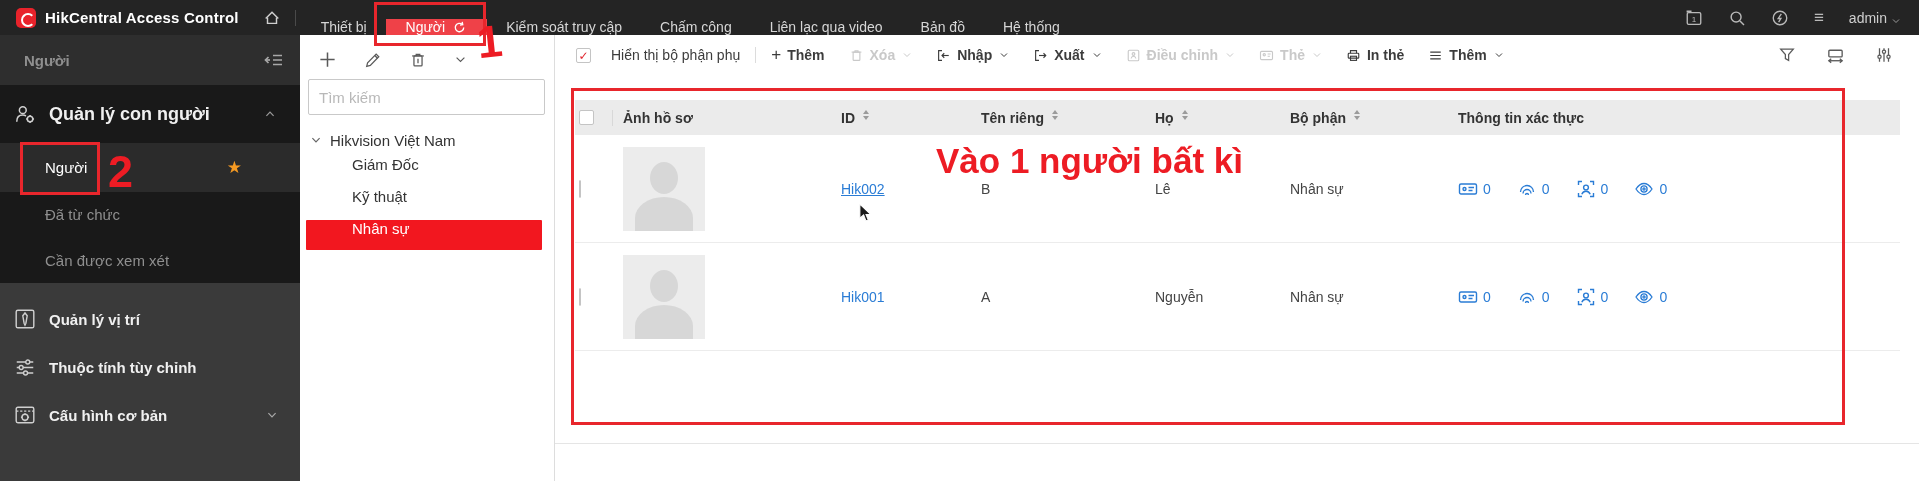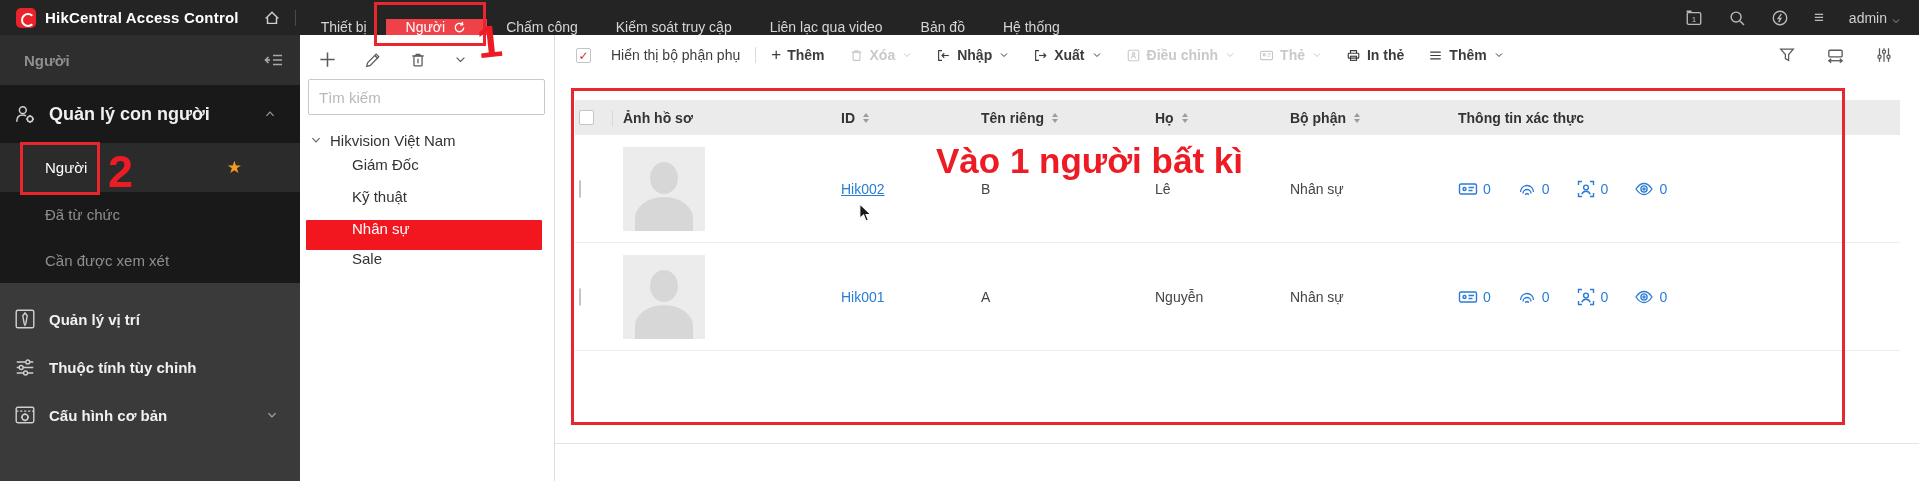--- a/index.html
+++ b/index.html
@@ -58,21 +58,21 @@
   .cb{width:15px;height:15px;border:1px solid #c4c4c4;border-radius:2px;background:#fff;flex:0 0 auto}
   .cb.checked .check{display:block;color:#e0252e;font-weight:700;font-size:12px;line-height:14px;text-align:center}
   .cb-label{margin-left:20px;white-space:nowrap}
   .vdiv{width:1px;height:16px;background:#dcdcdc;margin:0 15px}
   .tbtn{display:flex;align-items:center;gap:6px;background:none;border:none;font-family:inherit;font-size:14px;font-weight:700;color:#3c3c3c;cursor:pointer;margin-right:24px;white-space:nowrap}
   .tbtn.disabled{color:#c9c9c9;cursor:default}
   .tbtn .chev{margin-left:1px}
   .m-tools-right{margin-left:auto;display:flex;align-items:center;gap:30px;padding-right:26px;color:#6e6e6e}
 
   .thead{position:absolute;top:65px;left:20px;right:19px;height:35px;background:#ebebeb;display:grid;grid-template-columns:38px 218px 140px 174px 135px 168px auto;align-items:center;font-size:14px;font-weight:700;color:#333}
-  .th{padding-left:10px;display:flex;align-items:center;gap:6px;white-space:nowrap}
+  .th{padding-left:10px;display:flex;align-items:flex-start;gap:6px;white-space:nowrap}
   .th-check{display:flex;align-items:center;justify-content:flex-start;padding-left:4px;height:16px;border-right:1px solid #d8d8d8}
   .sort{display:inline-flex;flex-direction:column;cursor:pointer;margin-left:2px}
   .tri{display:block;width:0;height:0;border-left:3.5px solid transparent;border-right:3.5px solid transparent}
   .tri.up{border-bottom:4.5px solid #9b9b9b;margin-bottom:2px}
   .tri.dn{border-top:4.5px solid #9b9b9b}
 
   .tbody{position:absolute;top:100px;left:20px;right:19px}
   .trow{height:108px;display:grid;grid-template-columns:38px 218px 140px 174px 135px 168px auto;align-items:center;border-bottom:1px solid #ececec;font-size:14px;color:#444}
   .td{padding-left:10px;white-space:nowrap}
   .avatar{width:82px;height:84px;background:#ececec;position:relative;overflow:hidden;margin-left:10px}
@@ -119,22 +119,22 @@
       <a class="nav-item">Thiết bị</a>
       <a class="nav-item active">
         <span>Người</span>
         <span>
           <svg width="15" height="15" viewBox="0 0 20 20" fill="none" stroke="#fff" stroke-width="1.8">
               <path d="M15.6 10 a5.6 5.6 0 1 1 -1.7-4"></path>
               <polyline points="13.6,2.6 14.3,6.2 10.7,6.9"></polyline>
             </svg>
         </span>
       </a>
+      <a class="nav-item">Kiểm soát truy cập</a>
       <a class="nav-item">Chấm công</a>
-      <a class="nav-item">Kiểm soát truy cập</a>
       <a class="nav-item">Liên lạc qua video</a>
       <a class="nav-item">Bản đồ</a>
       <a class="nav-item">Hệ thống</a>
     </nav>
     <div class="tb-right">
       <button class="tb-icon">
         <span>
           <svg width="18" height="18" viewBox="0 0 20 20" fill="none" stroke="currentColor" stroke-width="1.5">
               <rect x="2.5" y="4" width="15" height="13" rx="1.5"></rect>
               <path d="M2.5 4 V2.5 h4 V4"></path>
@@ -296,23 +296,20 @@
         <span>Hikvision Việt Nam</span>
       </div>
       <div class="tree-child">
         <span>Giám Đốc</span>
       </div>
       <div class="tree-child">
         <span>Kỹ thuật</span>
       </div>
       <div class="tree-child selected">
         <span>Nhân sự</span>
-      </div>
-      <div class="tree-child">
-        <span>Sale</span>
       </div>
     </section>
 
     <main class="main">
       <div class="m-toolbar">
         <span class="cb checked">
             <span class="check">✓</span>
           </span>
         <span class="cb-label">Hiển thị bộ phận phụ</span>
         <span class="vdiv"></span>

